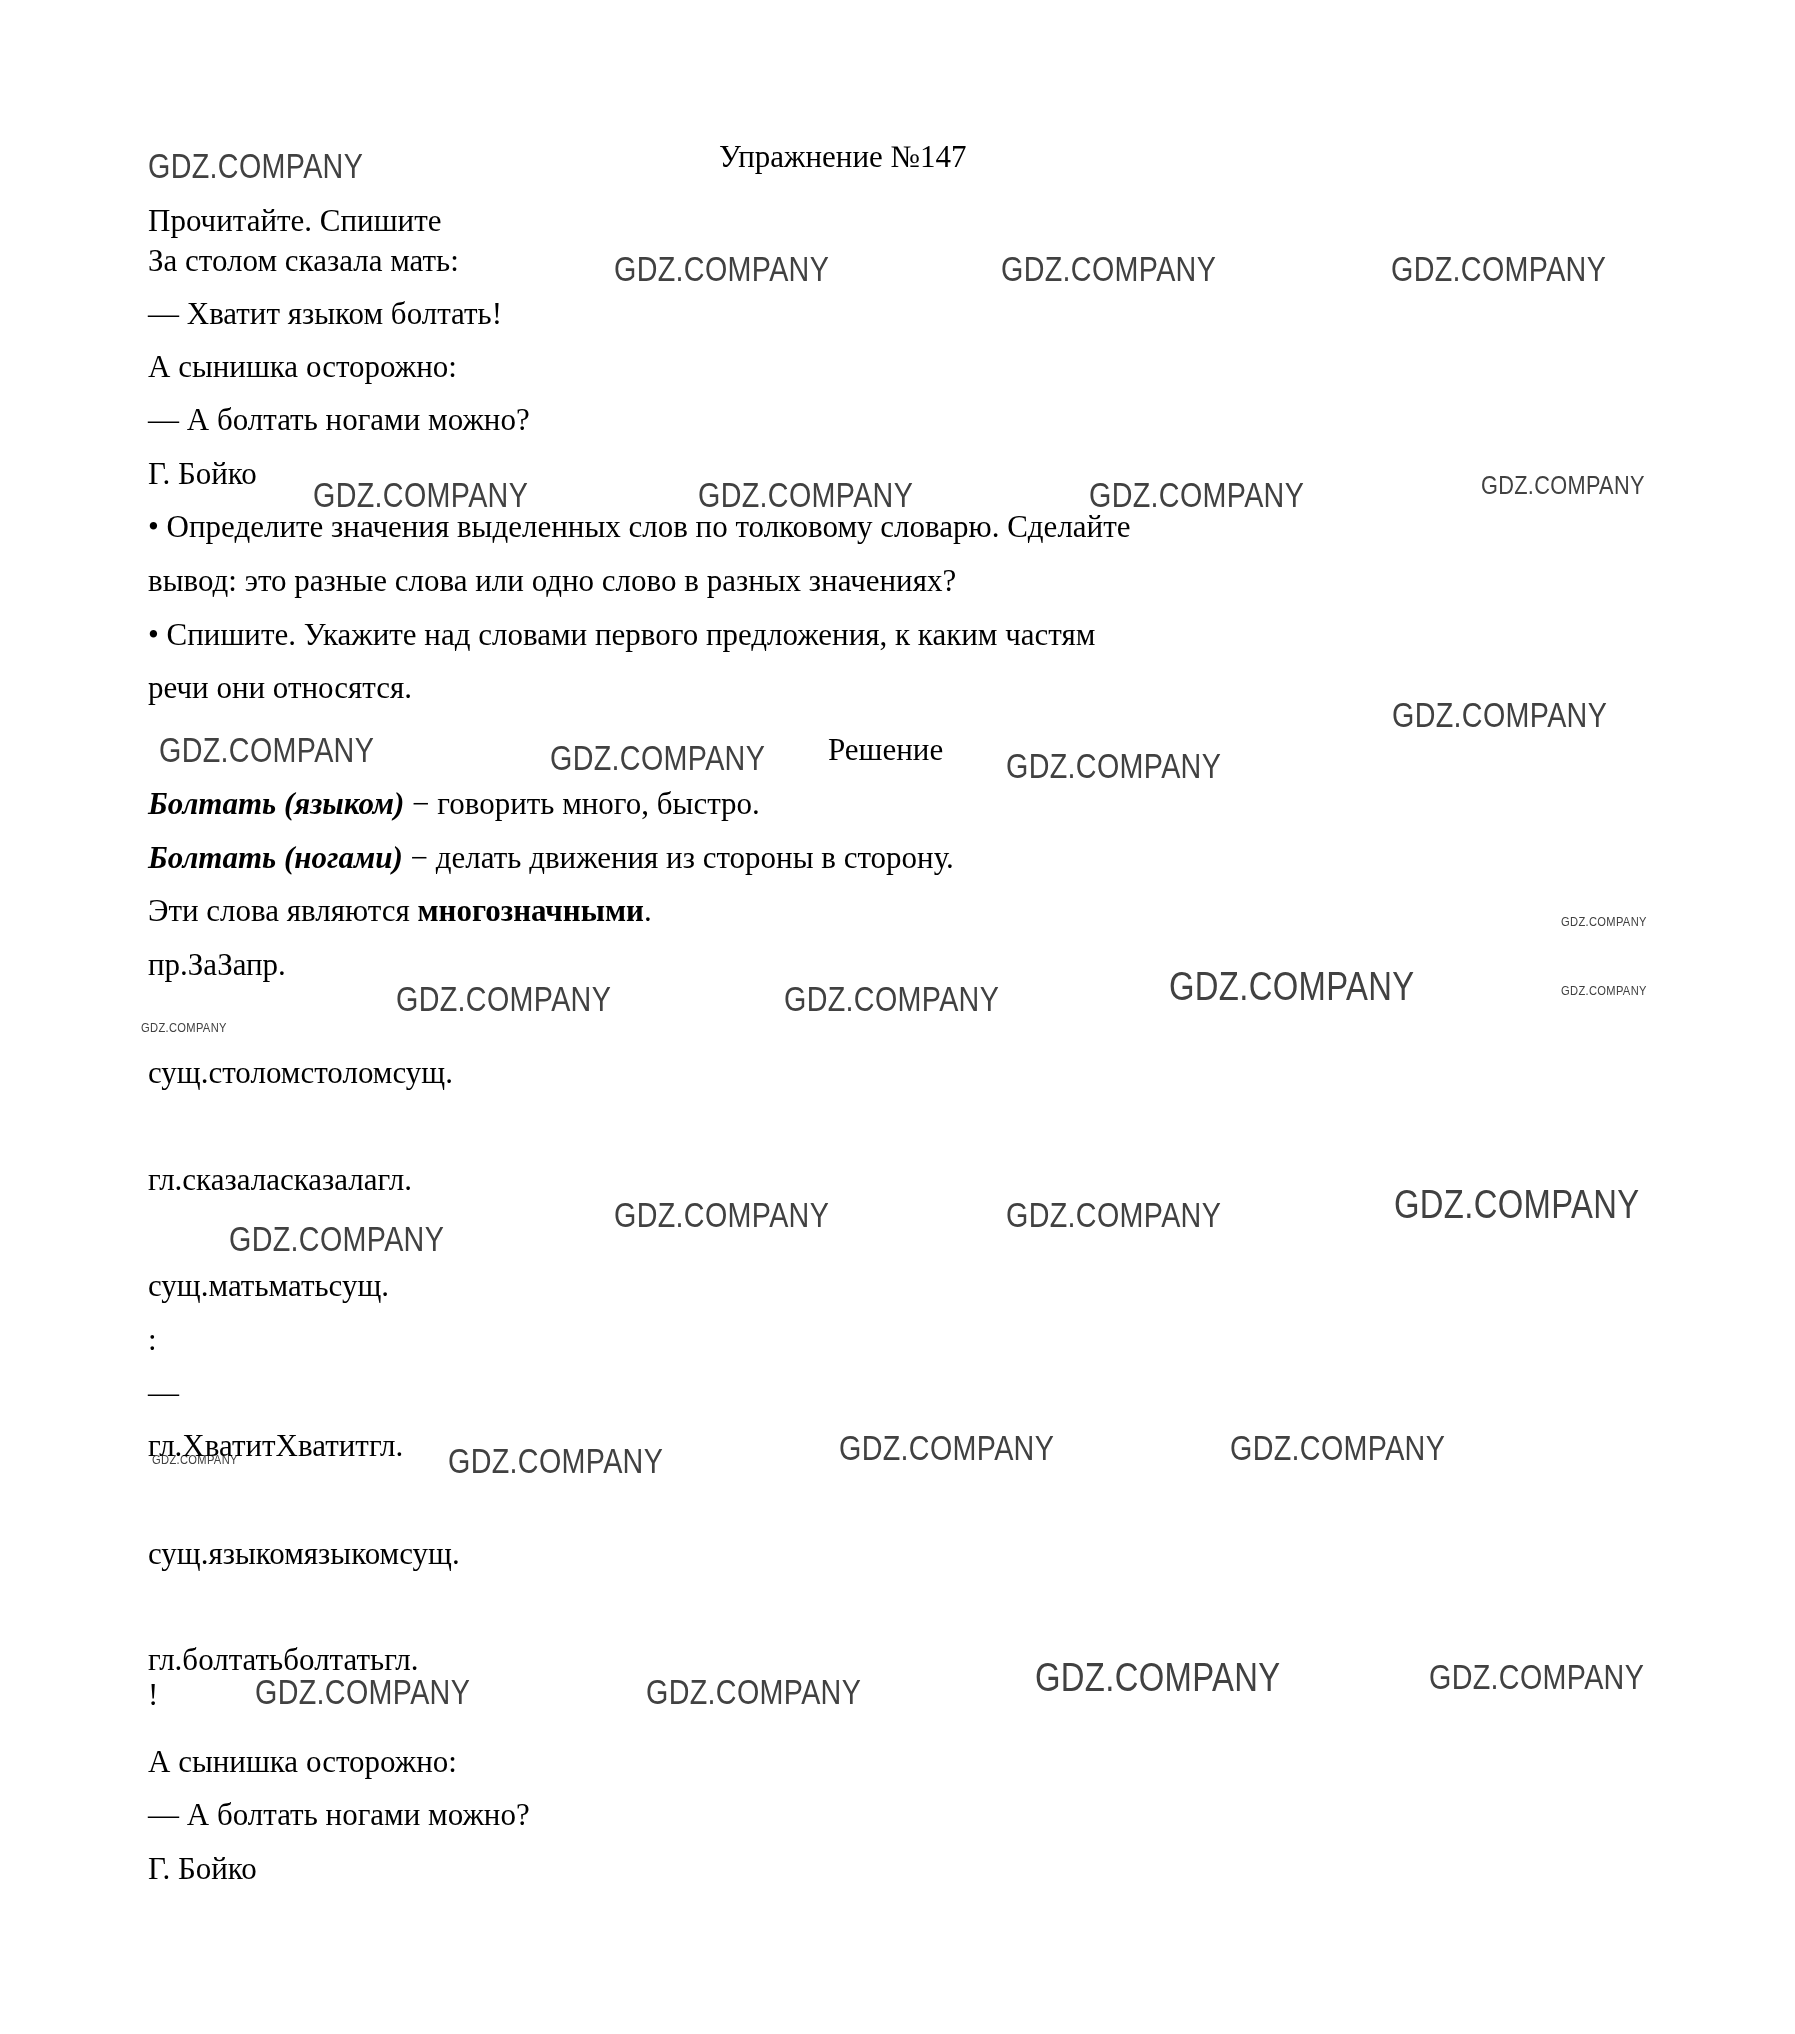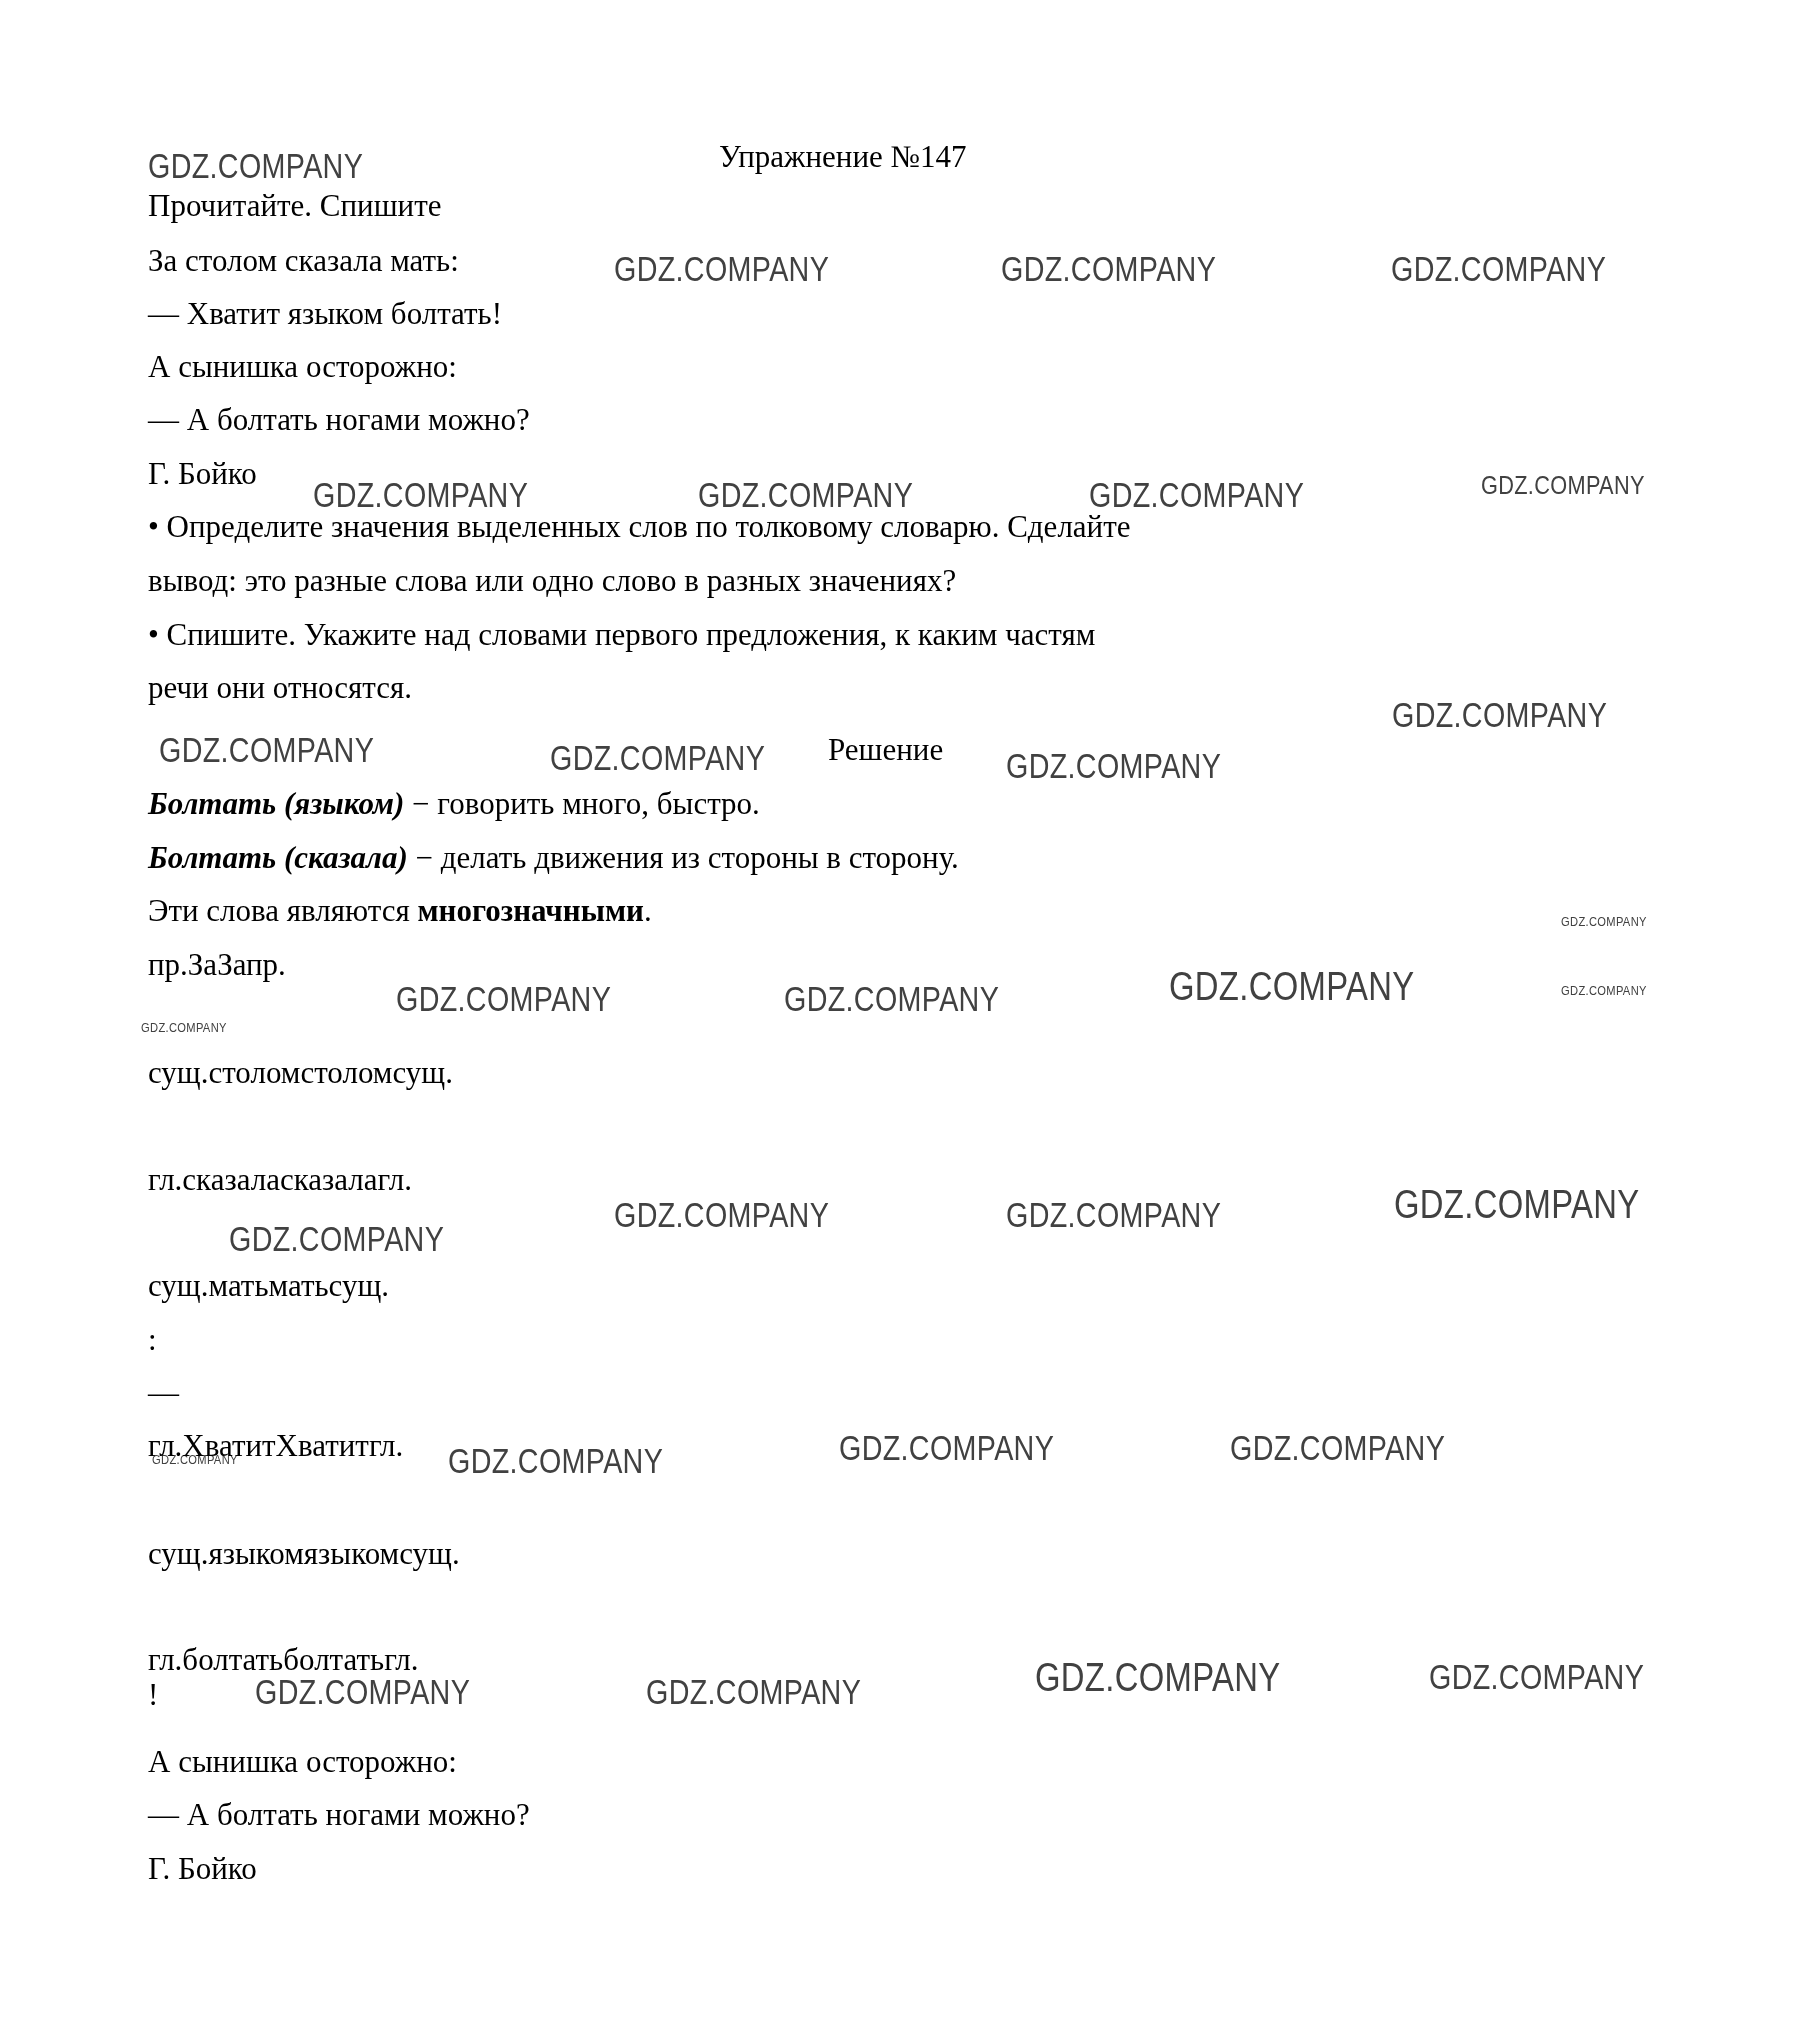--- a/index.html
+++ b/index.html
@@ -72,35 +72,35 @@
   <span class="wm wm-l" style="left:448px;  top:1441px">GDZ.COMPANY</span>
   <span class="wm wm-l" style="left:839px; top:1428px">GDZ.COMPANY</span>
   <span class="wm wm-l" style="left:1230px; top:1428px">GDZ.COMPANY</span>
   <span class="wm wm-l" style="left:255px;  top:1672px">GDZ.COMPANY</span>
   <span class="wm wm-l" style="left:646px;  top:1672px">GDZ.COMPANY</span>
   <span class="wm wm-xl" style="left:1035px; top:1655px">GDZ.COMPANY</span>
   <span class="wm wm-l" style="left:1429px; top:1657px">GDZ.COMPANY</span>
 
   <div class="line" style="left:719px; top:132px">Упражнение №147</div>
 
-  <div class="line" style="top:181px">Прочитайте. Спишите</div>
+  <div class="line" style="top:196px">Прочитайте. Спишите</div>
   <div class="line" style="top:236px">За столом сказала мать:</div>
   <div class="line" style="top:289px">— Хватит языком болтать!</div>
   <div class="line" style="top:342px">А сынишка осторожно:</div>
   <div class="line" style="top:395px">— А болтать ногами можно?</div>
   <div class="line" style="top:449px">Г. Бойко</div>
   <div class="line" style="top:502px">• Определите значения выделенных слов по толковому словарю. Сделайте</div>
   <div class="line" style="top:556px">вывод: это разные слова или одно слово в разных значениях?</div>
   <div class="line" style="top:610px">• Спишите. Укажите над словами первого предложения, к каким частям</div>
   <div class="line" style="top:663px">речи они относятся.</div>
 
   <div class="line" style="left:828px; top:725px">Решение</div>
 
   <div class="line" style="top:779px"><span class="bi">Болтать (языком)</span><span> − говорить много, быстро.</span></div>
-  <div class="line" style="top:833px"><span class="bi">Болтать (сказала)</span><span> − делать движения из стороны в сторону.</span></div>
+  <div class="line" style="top:833px"><span class="bi">Болтать (ногами)</span><span> − делать движения из стороны в сторону.</span></div>
 
   <div class="line" style="top:886px"><span>Эти слова являются </span><span class="b">многозначными</span><span>.</span></div>
 
   <div class="line" style="top:940px">пр.ЗаЗапр.</div>
   <div class="line" style="top:1048px">сущ.столомстоломсущ.</div>
   <div class="line" style="top:1155px">гл.сказаласказалагл.</div>
   <div class="line" style="top:1261px">сущ.матьматьсущ.</div>
   <div class="line" style="top:1315px">:</div>
   <div class="line" style="top:1368px">—</div>
   <div class="line" style="top:1421px">гл.ХватитХватитгл.</div>

